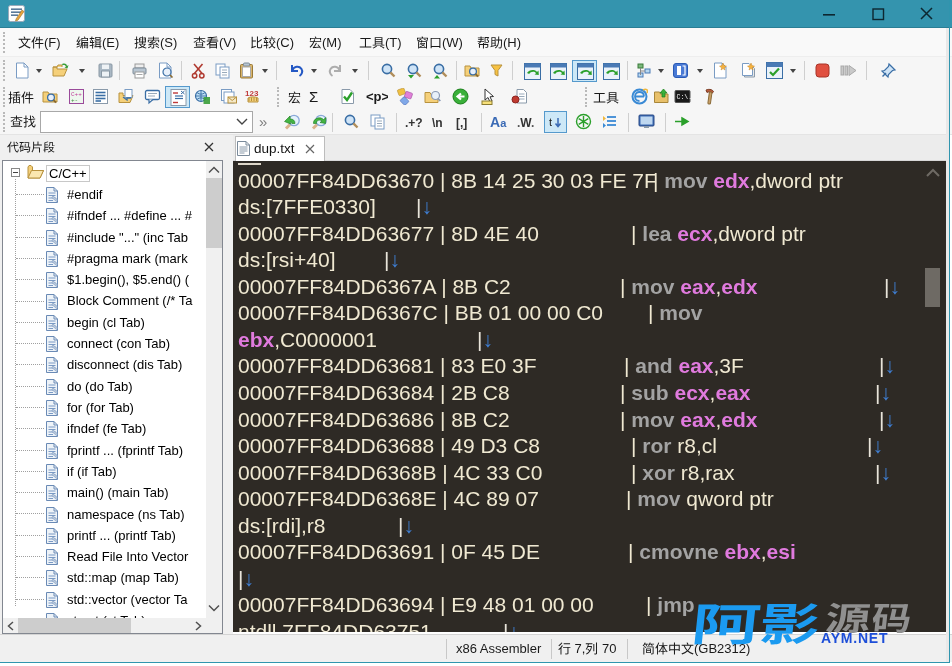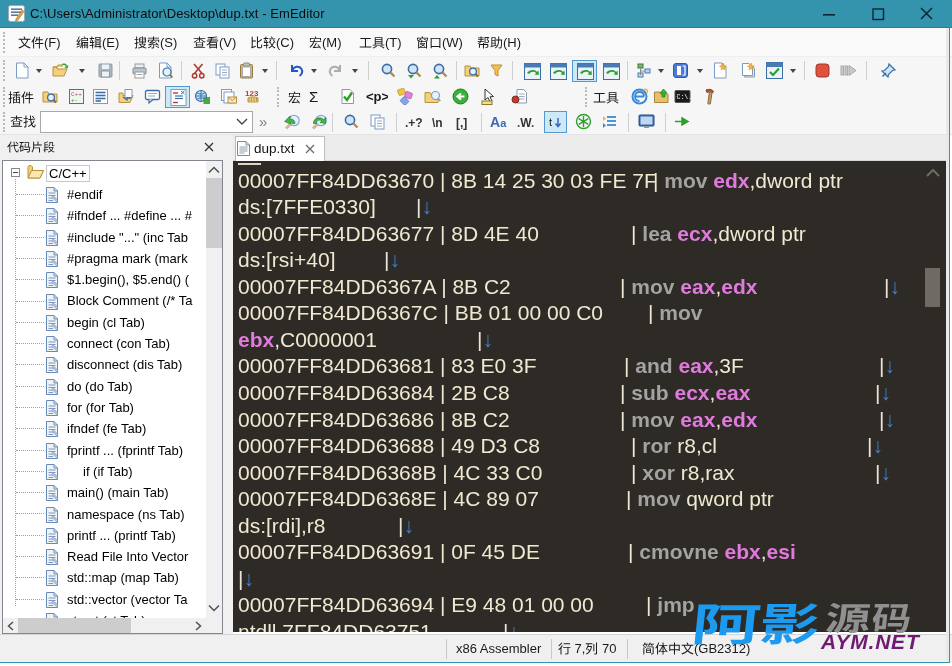--- a/index.html
+++ b/index.html
@@ -163,21 +163,20 @@
 </svg>
 
 <div class="abs" id="titlebar">
   <svg class="abs" style="left:8px;top:5px" width="17" height="17" viewBox="0 0 17 17">
       <rect x="0.5" y="0.5" width="16" height="16" rx="2" fill="#fdfdfd" stroke="#9ab"></rect>
       <rect x="3" y="3.4" width="11" height="1.6" fill="#5a7a9a"></rect>
       <rect x="3" y="6.4" width="11" height="1.6" fill="#5a7a9a"></rect>
       <rect x="3" y="9.4" width="7" height="1.6" fill="#5a7a9a"></rect>
       <path d="M8 14 L14 5 L16 6.5 L10 15.2 L7.5 16 Z" fill="#e8a33d" stroke="#8a6a20" stroke-width="0.5"></path>
     </svg>
-  <div class="abs" id="titletext">C:\Users\Administrator\Desktop\dup.txt - EmEditor</div>
   <svg class="abs" style="left:818px;top:0" width="22" height="28">
       <rect x="5" y="14" width="12" height="1.6" fill="#0d2730"></rect>
     </svg>
   <svg class="abs" style="left:867px;top:0" width="22" height="28">
       <rect x="6" y="9" width="10.5" height="10.5" fill="none" stroke="#0d2730" stroke-width="1.4"></rect>
     </svg>
   <svg class="abs" style="left:915px;top:0" width="24" height="28">
       <path d="M6 8 L17 19 M17 8 L6 19" stroke="#0d2730" stroke-width="1.5"></path>
     </svg>
 </div>
@@ -788,21 +787,21 @@
         <path d="M1.5 0.5 H9 L12.5 4 V15.5 H1.5 Z" fill="#eef3f8" stroke="#6a8ab5"></path>
         <path d="M9 0.5 V4 H12.5" fill="none" stroke="#6a8ab5"></path>
         <g stroke="#7a9ac5">
           <line x1="3.5" y1="6" x2="10.5" y2="6"></line>
           <line x1="3.5" y1="8.5" x2="10.5" y2="8.5"></line>
           <line x1="3.5" y1="11" x2="10.5" y2="11"></line>
           <line x1="3.5" y1="13.5" x2="8" y2="13.5"></line>
         </g>
         <path d="M8 9 L13 13 L11.5 14.5 L6.8 10.5 Z" fill="#b8c8dc" stroke="#6a8ab5" stroke-width="0.5"></path>
       </svg>
-    <div class="titem" style="left:80px;top:303px">if  (if Tab)</div>
+    <div class="titem" style="left:64px;top:303px">if  (if Tab)</div>
     <div class="hline" style="left:13px;top:331px;width:28px"></div>
     <svg class="abs" style="left:42px;top:324.2px" width="14" height="16" viewBox="0 0 14 16">
         <path d="M1.5 0.5 H9 L12.5 4 V15.5 H1.5 Z" fill="#eef3f8" stroke="#6a8ab5"></path>
         <path d="M9 0.5 V4 H12.5" fill="none" stroke="#6a8ab5"></path>
         <g stroke="#7a9ac5">
           <line x1="3.5" y1="6" x2="10.5" y2="6"></line>
           <line x1="3.5" y1="8.5" x2="10.5" y2="8.5"></line>
           <line x1="3.5" y1="11" x2="10.5" y2="11"></line>
           <line x1="3.5" y1="13.5" x2="8" y2="13.5"></line>
         </g>
@@ -985,14 +984,14 @@
     </svg>
   <svg class="abs" style="left:762px;top:599px;transform:skewX(-6deg)" width="60" height="48" viewBox="30 -10 940 1010" preserveAspectRatio="none">
       <use href="#b5f71" fill="#1b9af0"></use>
     </svg>
   <svg class="abs" style="left:827px;top:600px;transform:skewX(-6deg)" width="45" height="35" viewBox="30 -10 940 1010" preserveAspectRatio="none">
       <use href="#b6e90" fill="#909090"></use>
     </svg>
   <svg class="abs" style="left:873px;top:600px;transform:skewX(-6deg)" width="40" height="35" viewBox="30 -10 940 1010" preserveAspectRatio="none">
       <use href="#b7801" fill="#909090"></use>
     </svg>
-  <div class="abs" style="left:821px;top:630px;font-size:21px;color:#701a75;font-weight:bold;font-style:italic;letter-spacing:0.8px">AYM.NET</div>
+  <div class="abs" style="left:821px;top:630px;font-size:14px;color:#1d4ed8;font-weight:bold;letter-spacing:0.8px">AYM.NET</div>
 </div>
 
 </body></html>

